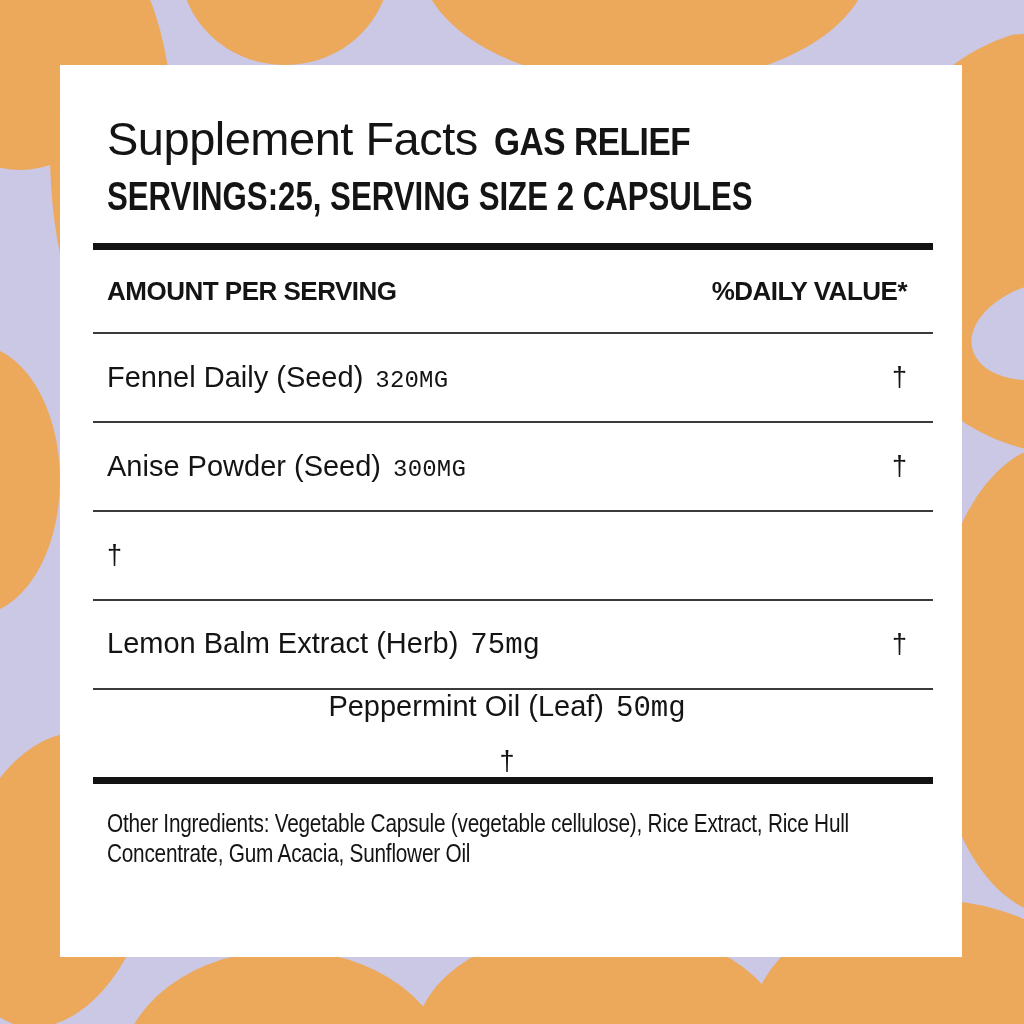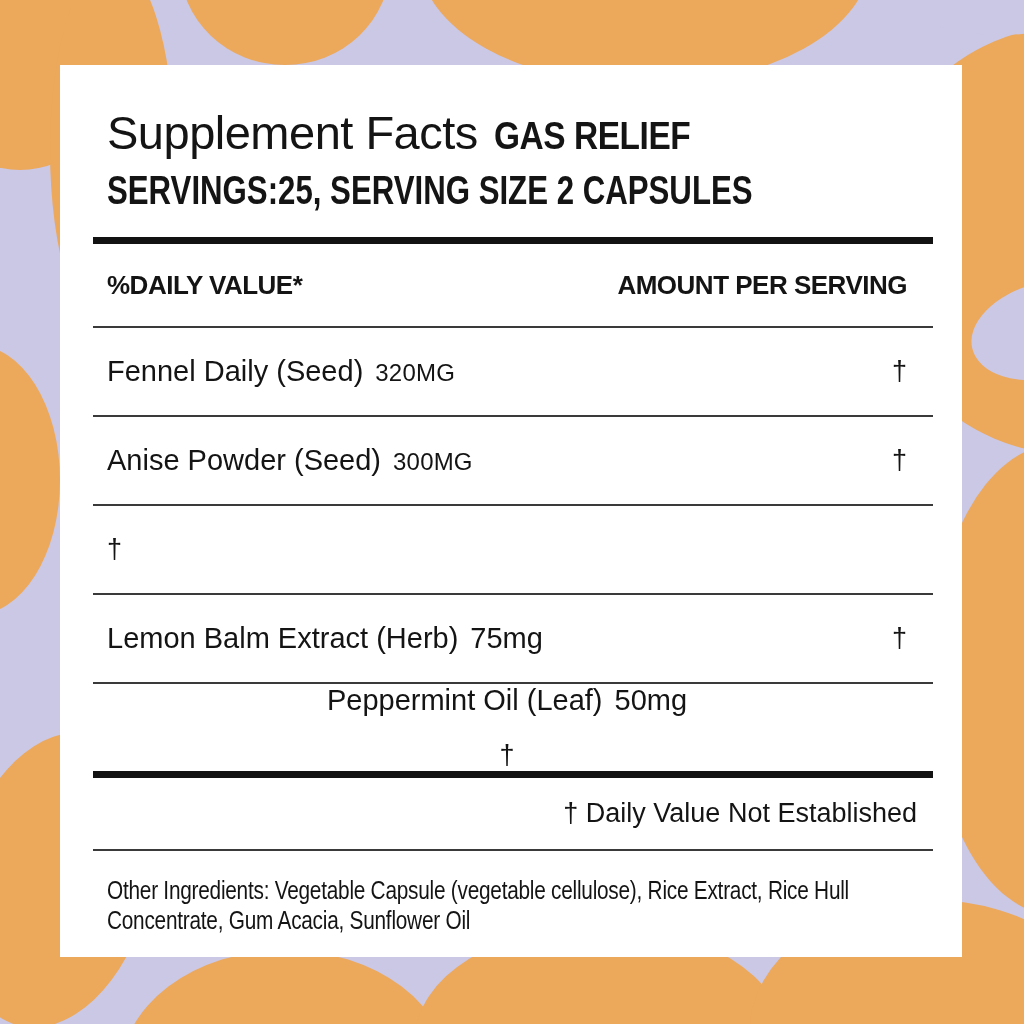--- a/index.html
+++ b/index.html
@@ -14,42 +14,42 @@
     width:1024px;height:1024px;
     font-family:"Liberation Sans","DejaVu Sans",sans-serif;
     color:var(--ink);
   }
   .stage{position:relative;width:1024px;height:1024px;overflow:hidden;background:var(--bg);}
   .bg{position:absolute;left:0;top:0;width:1024px;height:1024px;display:block;}
   .card{
     position:absolute;left:60px;top:65px;width:902px;height:892px;
     background:var(--card);
   }
-  .inner{position:absolute;left:33px;right:29px;top:0;}
+  .inner{position:absolute;left:33px;right:29px;top:6px;}
   .title-block{margin:40px 0 0 14px;white-space:nowrap;}
   .t1{font-size:47px;letter-spacing:-0.5px;}
   .t2{display:inline-block;font-size:38px;font-weight:bold;letter-spacing:-0.5px;
       margin-left:12px;transform:scaleX(0.88);transform-origin:0 80%;}
   .servings{
     margin:8px 0 0 14px;font-size:40px;font-weight:bold;letter-spacing:0px;
     white-space:nowrap;width:130%;transform:scaleX(0.78);transform-origin:0 50%;
   }
   .bar-thick{height:7px;background:#121212;}
   .bar-top{margin-top:24px;}
   .hdr-row{
     height:82px;display:flex;justify-content:space-between;align-items:center;
     font-size:26px;font-weight:bold;letter-spacing:-0.5px;
     padding:0 26px 0 14px;border-bottom:2px solid var(--rule);
   }
   .rows .ing-row{
     height:87px;display:flex;justify-content:space-between;align-items:center;
     font-size:29px;padding:0 26px 0 14px;border-bottom:2px solid var(--rule);
   }
   .rows .ing-row:last-child{border-bottom:none;flex-direction:column;}
-  .amt{margin-left:12px;}
+  .amt{margin-left:12px;font-family:Liberation Mono, monospace;}
   .rows .ing-row:nth-child(-n+3) .amt{font-size:24px;letter-spacing:0.2px;}
   .dv{font-size:27px;}
   .footnote-row{
     height:71px;display:flex;align-items:center;justify-content:flex-end;
     padding-right:16px;font-size:27px;border-bottom:2px solid var(--rule);
   }
   .other{
     margin:24px 0 0 14px;font-size:26px;line-height:30px;letter-spacing:-0.3px;
     width:118%;transform:scaleX(0.8);transform-origin:0 0;
   }
@@ -87,22 +87,22 @@
       <div class="title-block">
         <span class="t1">Supplement Facts</span>
         <span class="t2">GAS RELIEF</span>
       </div>
 
       <div class="servings">SERVINGS:25, SERVING SIZE 2 CAPSULES</div>
 
       <div class="bar-thick bar-top"></div>
 
       <div class="hdr-row">
+        <span>AMOUNT PER SERVING</span>
         <span>%DAILY VALUE*</span>
-        <span>AMOUNT PER SERVING</span>
       </div>
 
       <div class="rows">
         <div class="ing-row">
           <span class="ing-name"><span>Fennel Daily (Seed)</span><span class="amt">320MG</span></span>
           <span class="dv">†</span>
         </div>
         <div class="ing-row">
           <span class="ing-name"><span>Anise Powder (Seed)</span><span class="amt">300MG</span></span>
           <span class="dv">†</span>
@@ -115,19 +115,18 @@
           <span class="dv">†</span>
         </div>
         <div class="ing-row">
           <span class="ing-name"><span>Peppermint Oil (Leaf)</span><span class="amt">50mg</span></span>
           <span class="dv">†</span>
         </div>
       </div>
 
       <div class="bar-thick"></div>
 
-      <div class="footnote-row">† Daily Value Not Established</div>
 
       <p class="other">Other Ingredients: Vegetable Capsule (vegetable cellulose), Rice Extract, Rice Hull Concentrate, Gum Acacia, Sunflower Oil</p>
 
     </div>
   </div>
 </div>
 
 </body></html>

